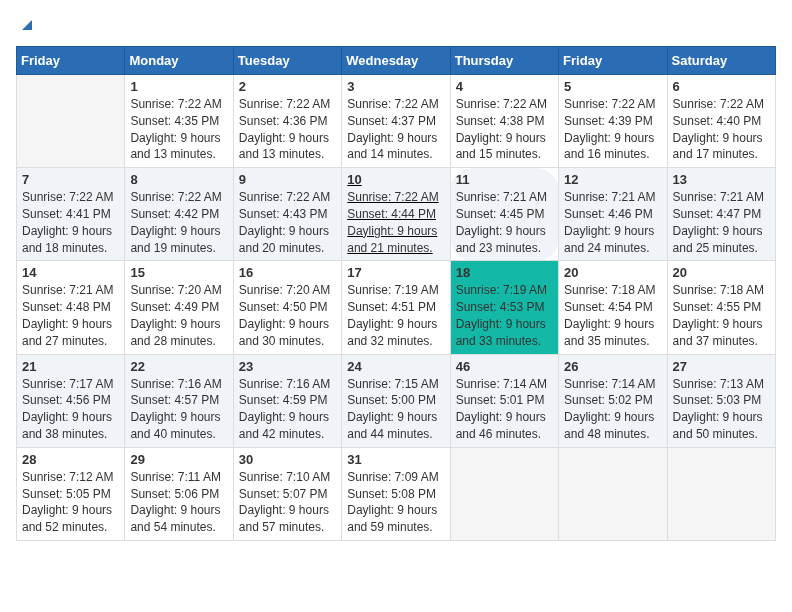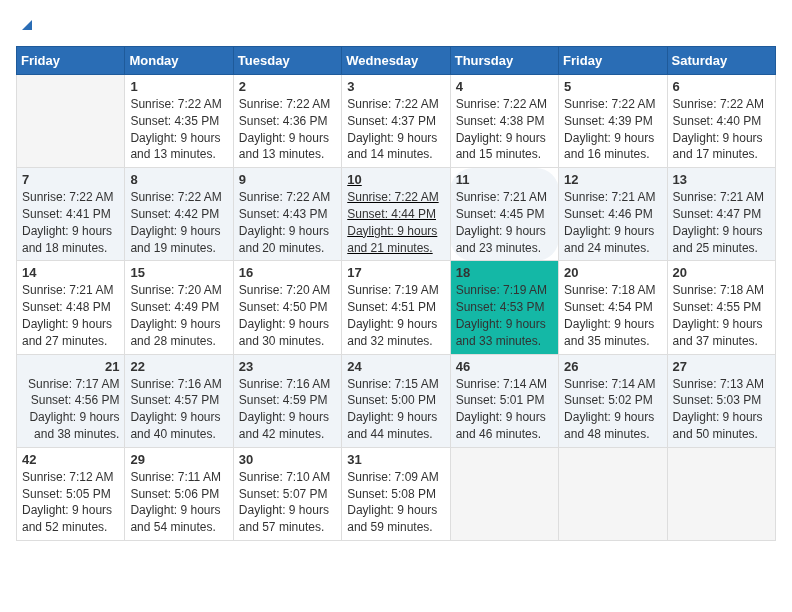--- a/index.html
+++ b/index.html
@@ -208,21 +208,21 @@
         <td style="background: rgb(255, 255, 255);">
           <span class="day-num">20</span>
           <div class="day-info">Sunrise: 7:18 AM<br>Sunset: 4:54 PM<br>Daylight: 9 hours and 35 minutes.</div>
         </td>
         <td style="background: rgb(255, 255, 255);">
           <span class="day-num">20</span>
           <div class="day-info">Sunrise: 7:18 AM<br>Sunset: 4:55 PM<br>Daylight: 9 hours and 37 minutes.</div>
         </td>
       </tr>
       <tr>
-        <td style="background: rgb(240, 244, 248); text-align: right;">
+        <td style="background: rgb(240, 244, 248);">
           <span class="day-num">21</span>
           <div class="day-info">Sunrise: 7:17 AM<br>Sunset: 4:56 PM<br>Daylight: 9 hours and 38 minutes.</div>
         </td>
         <td style="background: rgb(240, 244, 248); margin-top: 36px;">
           <span class="day-num">22</span>
           <div class="day-info">Sunrise: 7:16 AM<br>Sunset: 4:57 PM<br>Daylight: 9 hours and 40 minutes.</div>
         </td>
         <td style="background: rgb(240, 244, 248);">
           <span class="day-num">23</span>
           <div class="day-info">Sunrise: 7:16 AM<br>Sunset: 4:59 PM<br>Daylight: 9 hours and 42 minutes.</div>
@@ -239,21 +239,21 @@
           <span class="day-num">26</span>
           <div class="day-info">Sunrise: 7:14 AM<br>Sunset: 5:02 PM<br>Daylight: 9 hours and 48 minutes.</div>
         </td>
         <td style="background: rgb(240, 244, 248);">
           <span class="day-num">27</span>
           <div class="day-info">Sunrise: 7:13 AM<br>Sunset: 5:03 PM<br>Daylight: 9 hours and 50 minutes.</div>
         </td>
       </tr>
       <tr>
         <td style="background: rgb(255, 255, 255);">
-          <span class="day-num">42</span>
+          <span class="day-num">28</span>
           <div class="day-info">Sunrise: 7:12 AM<br>Sunset: 5:05 PM<br>Daylight: 9 hours and 52 minutes.</div>
         </td>
         <td style="background: rgb(255, 255, 255);">
           <span class="day-num">29</span>
           <div class="day-info">Sunrise: 7:11 AM<br>Sunset: 5:06 PM<br>Daylight: 9 hours and 54 minutes.</div>
         </td>
         <td style="background: rgb(255, 255, 255); margin-left: 44px;">
           <span class="day-num">30</span>
           <div class="day-info">Sunrise: 7:10 AM<br>Sunset: 5:07 PM<br>Daylight: 9 hours and 57 minutes.</div>
         </td>

